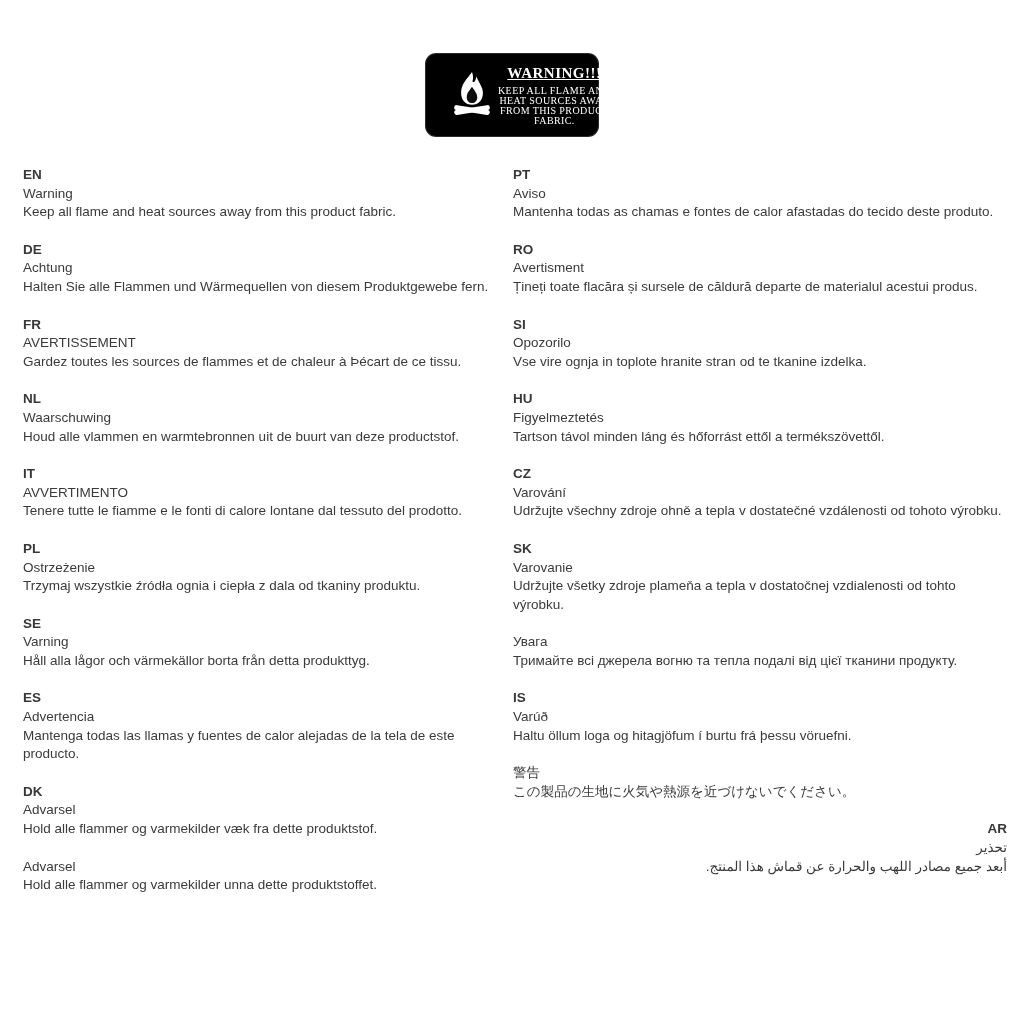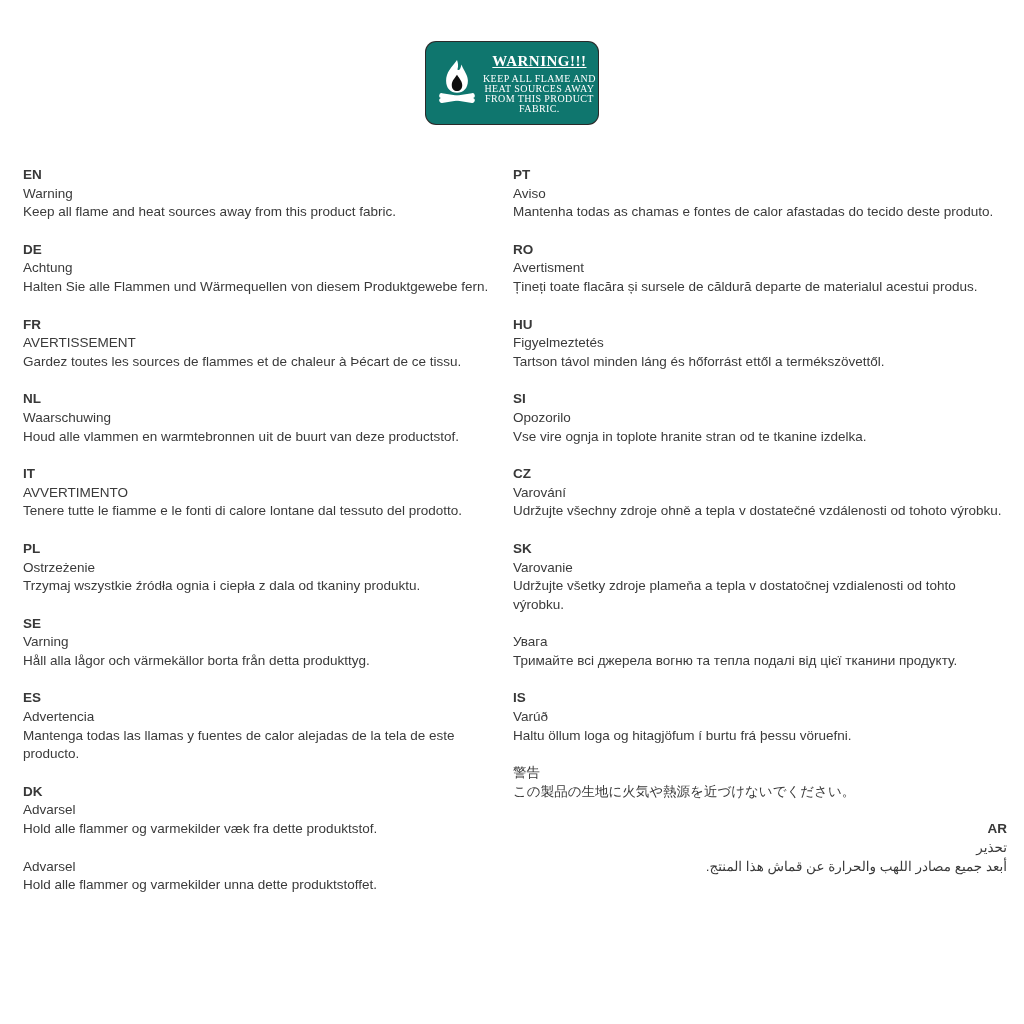--- a/index.html
+++ b/index.html
@@ -12,31 +12,31 @@
     height: 1024px;
     position: relative;
     font-family: "Liberation Sans", sans-serif;
     color: #3a3a3a;
     overflow: hidden;
   }
 
   
   .badge {
     position: absolute;
-    top: 42px;
+    top: 54px;
     left: 50%;
     transform: translateX(-50%);
     width: 172px;
     height: 82px;
-    background: #0f766e;
+    background: #000000;
     border-radius: 10px;
     box-sizing: border-box;
     display: flex;
     align-items: center;
-    padding: 6px 8px 6px 5px;
+    padding: 6px 8px 6px 20px;
     box-shadow: 0 0 0 1px #2a2a2a;
   }
   .badge-icon {
     width: 52px;
     flex: 0 0 52px;
     display: flex;
     justify-content: center;
     align-items: center;
   }
   .badge-textcol {
@@ -156,28 +156,28 @@
       <div class="code">PT</div>
       <div class="heading">Aviso</div>
       <div class="btext">Mantenha todas as chamas e fontes de calor afastadas do tecido deste produto.</div>
     </div>
     <div class="entry">
       <div class="code">RO</div>
       <div class="heading">Avertisment</div>
       <div class="btext">Țineți toate flacăra și sursele de căldură departe de materialul acestui produs.</div>
     </div>
     <div class="entry">
+      <div class="code">SI</div>
+      <div class="heading">Opozorilo</div>
+      <div class="btext">Vse vire ognja in toplote hranite stran od te tkanine izdelka.</div>
+    </div>
+    <div class="entry">
       <div class="code">HU</div>
       <div class="heading">Figyelmeztetés</div>
       <div class="btext">Tartson távol minden láng és hőforrást ettől a termékszövettől.</div>
-    </div>
-    <div class="entry">
-      <div class="code">SI</div>
-      <div class="heading">Opozorilo</div>
-      <div class="btext">Vse vire ognja in toplote hranite stran od te tkanine izdelka.</div>
     </div>
     <div class="entry">
       <div class="code">CZ</div>
       <div class="heading">Varování</div>
       <div class="btext">Udržujte všechny zdroje ohně a tepla v dostatečné vzdálenosti od tohoto výrobku.</div>
     </div>
     <div class="entry">
       <div class="code">SK</div>
       <div class="heading">Varovanie</div>
       <div class="btext">Udržujte všetky zdroje plameňa a tepla v dostatočnej vzdialenosti od tohto výrobku.</div>

